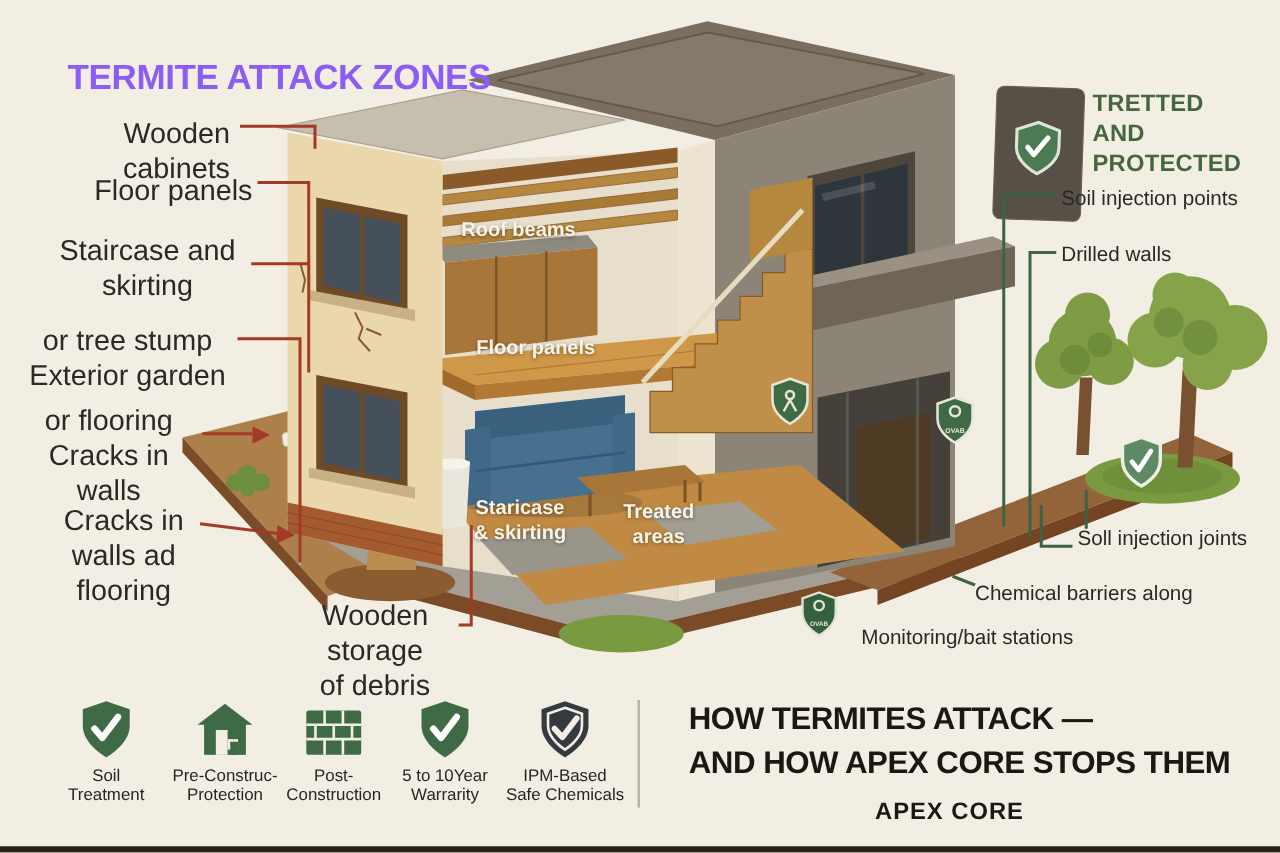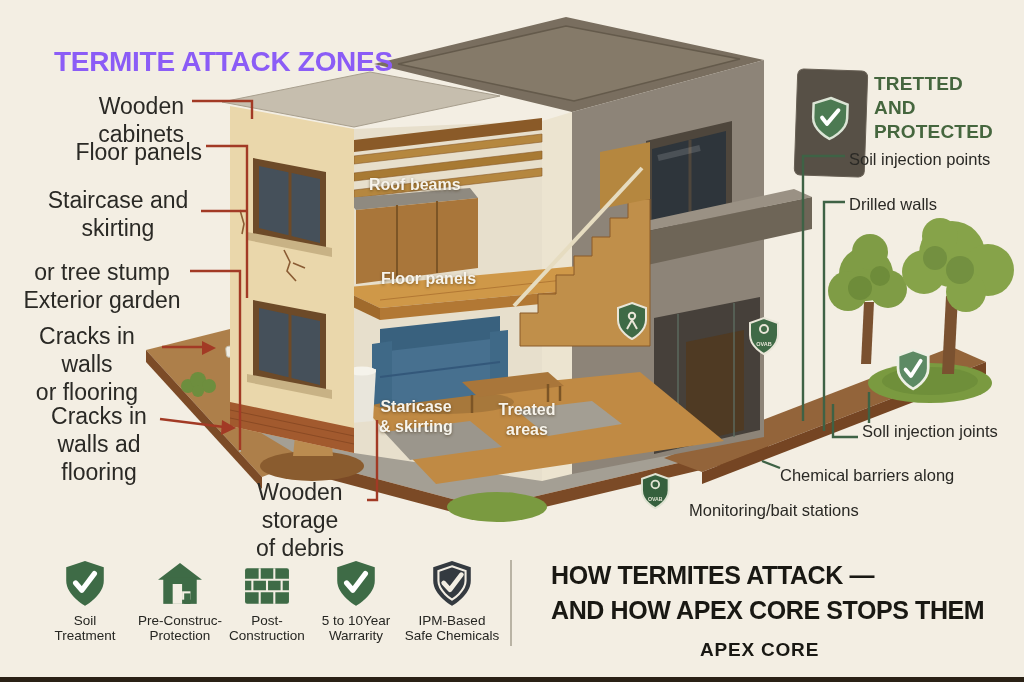--- a/index.html
+++ b/index.html
@@ -221,22 +221,22 @@
   </div>
   <div class="lbl c" style="left:40px; top:186px; width:156px;">
     <span class="ln">Staircase and</span>
     <span class="ln">skirting</span>
   </div>
   <div class="lbl c" style="left:18px; top:258px; width:168px;">
     <span class="ln">or tree stump</span>
     <span class="ln">Exterior garden</span>
   </div>
   <div class="lbl c" style="left:14px; top:322px; width:146px;">
+    <span class="ln">or flooring</span>
     <span class="ln">Cracks in walls</span>
-    <span class="ln">or flooring</span>
   </div>
   <div class="lbl c" style="left:22px; top:402px; width:154px;">
     <span class="ln">Cracks in</span>
     <span class="ln">walls ad flooring</span>
   </div>
   <div class="lbl c" style="left:234px; top:466px; width:132px;margin-top:12px;">
     <span class="ln">Wooden storage</span>
     <span class="ln">of debris</span>
   </div>
 

